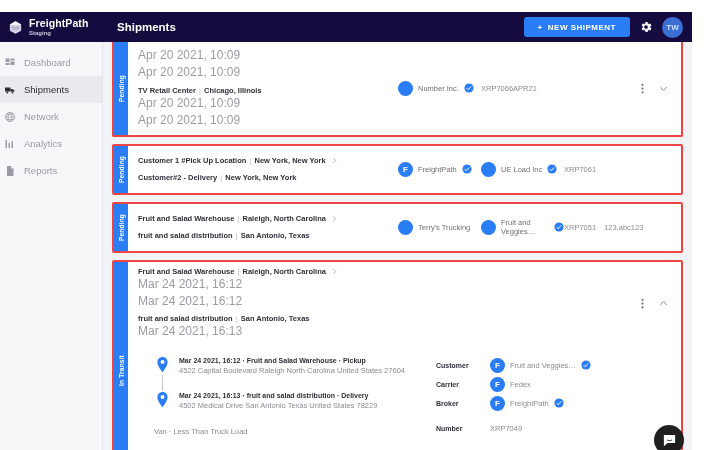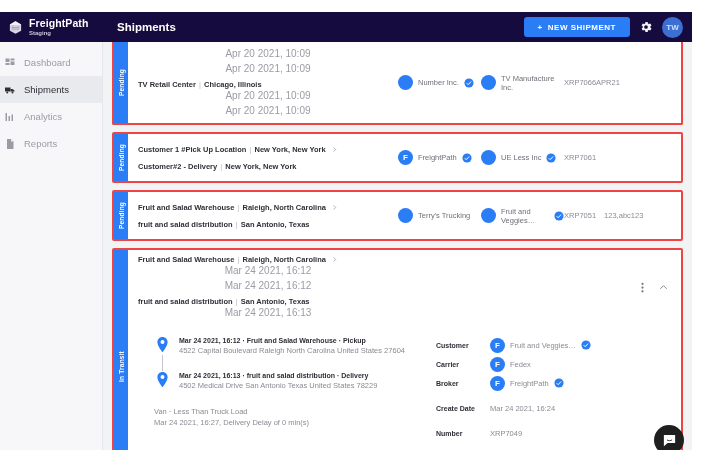--- a/index.html
+++ b/index.html
@@ -67,21 +67,21 @@
     color: #fff; font-size: 6.5px; font-weight: bold; letter-spacing: .2px;
   }
   .card-body { flex: 1; min-width: 0; }
   .row-main { display: flex; align-items: center; min-height: 47px; padding: 5px 0; }
 
   .loc-col { width: 270px; flex: 0 0 270px; padding-left: 10px; }
   .loc-head { display: flex; align-items: center; gap: 5px; }
   .loc-name { font-size: 7.5px; font-weight: bold; color: #2e2e38; white-space: nowrap; }
   .loc-name .sep { color: #b9bac2; font-weight: normal; margin: 0 1px; }
   .chev-right { width: 7px; height: 7px; flex: 0 0 7px; }
-  .loc-time { font-size: 10px; color: #9b9ba5; line-height: 1.45; white-space: nowrap; text-align: center; }
+  .loc-time { font-size: 12px; color: #9b9ba5; line-height: 1.45; white-space: nowrap; }
   .loc-block + .loc-block { margin-top: 4px; }
 
   .party { width: 83px; flex: 0 0 83px; display: flex; align-items: center; gap: 5px; }
   .pdot { width: 15px; height: 15px; border-radius: 50%; background: #2a7df4; flex: 0 0 15px;
           display: flex; align-items: center; justify-content: center; color: #fff; font-size: 8px; font-weight: bold; }
   .pname { font-size: 7.5px; color: #6f7079; line-height: 1.2; }
   .verified { width: 10px; height: 10px; flex: 0 0 10px; }
 
   .num-col { width: 120px; flex: 0 0 120px; display: flex; gap: 8px; font-size: 7.5px; color: #8a8b94; }
   .actions { margin-left: auto; display: flex; align-items: center; gap: 14px; padding-right: 12px; }
@@ -159,20 +159,28 @@
         <svg class="nav-ico" viewBox="0 0 24 24">
           <path fill="#2e2e38" d="M2 7h11v8H2z"></path>
             <path fill="#2e2e38" d="M13 10h4l4 3v2h-8z"></path>
           <circle cx="6.5" cy="17" r="2" fill="#2e2e38"></circle>
             <circle cx="17" cy="17" r="2" fill="#2e2e38"></circle>
         </svg>
         <span>Shipments</span>
       </div>
       <div class="nav-item">
         <svg class="nav-ico" viewBox="0 0 24 24">
+          <circle cx="12" cy="12" r="9" fill="none" stroke="#9b9ba5" stroke-width="1.8"></circle>
+          <ellipse cx="12" cy="12" rx="4" ry="9" fill="none" stroke="#9b9ba5" stroke-width="1.5"></ellipse>
+          <path d="M3 12h18M4.5 7h15M4.5 17h15" stroke="#9b9ba5" stroke-width="1.5"></path>
+        </svg>
+        <span>Network</span>
+      </div>
+      <div class="nav-item">
+        <svg class="nav-ico" viewBox="0 0 24 24">
           <rect x="3" y="4" width="3" height="16" fill="#9b9ba5"></rect>
           <rect x="9" y="10" width="3" height="10" fill="#9b9ba5"></rect>
           <rect x="15" y="7" width="3" height="13" fill="#9b9ba5"></rect>
         </svg>
         <span>Analytics</span>
       </div>
       <div class="nav-item">
         <svg class="nav-ico" viewBox="0 0 24 24">
           <path fill="#9b9ba5" d="M6 2h8l5 5v15H6z"></path>
             <path fill="#f7f7f9" d="M14 2l5 5h-5z"></path>
@@ -204,24 +212,20 @@
                 </div>
               </div>
               <div class="party">
                 <div class="pdot"></div>
                 <div class="pname">Number Inc.</div>
                 <svg class="verified" viewBox="0 0 24 24">
                   <circle cx="12" cy="12" r="11" fill="#2a7df4"></circle>
                     <path d="M6.5 12.5l3.5 3.5 7-7.5" stroke="#fff" stroke-width="2.4" fill="none"></path>
                 </svg>
               </div>
-              <div class="party">
-                <div class="pdot"></div>
-                <div class="pname">TV Manufacture Inc.</div>
-              </div>
               <div class="num-col">
                 <span>XRP7066APR21</span>
                 <span></span>
               </div>
               <div class="actions">
                 <svg class="kebab" viewBox="0 0 4 16">
                   <circle cx="2" cy="3" r="1.5" fill="#74757e"></circle>
                     <circle cx="2" cy="8" r="1.5" fill="#74757e"></circle>
                     <circle cx="2" cy="13" r="1.5" fill="#74757e"></circle>
                 </svg>
@@ -255,21 +259,21 @@
               <div class="party">
                 <div class="pdot">F</div>
                 <div class="pname">FreightPath</div>
                 <svg class="verified" viewBox="0 0 24 24">
                   <circle cx="12" cy="12" r="11" fill="#2a7df4"></circle>
                     <path d="M6.5 12.5l3.5 3.5 7-7.5" stroke="#fff" stroke-width="2.4" fill="none"></path>
                 </svg>
               </div>
               <div class="party">
                 <div class="pdot"></div>
-                <div class="pname">UE Less Inc</div>
+                <div class="pname">UE Load Inc</div>
                 <svg class="verified" viewBox="0 0 24 24">
                   <circle cx="12" cy="12" r="11" fill="#2a7df4"></circle>
                     <path d="M6.5 12.5l3.5 3.5 7-7.5" stroke="#fff" stroke-width="2.4" fill="none"></path>
                 </svg>
               </div>
               <div class="num-col">
                 <span>XRP7061</span>
                 <span></span>
               </div>
               <div class="actions">
@@ -389,21 +393,20 @@
                     <path fill="#2a7df4" d="M12 1.5c-4 0-7.2 3.2-7.2 7.2 0 5.4 7.2 14 7.2 14s7.2-8.6 7.2-14c0-4-3.2-7.2-7.2-7.2z"></path>
                     <circle cx="12" cy="8.6" r="2.8" fill="#fff"></circle>
                   </svg>
                   <div class="stop-txt">
                     <div class="stop-head">Mar 24 2021, 16:13 · fruit and salad distribution · Delivery</div>
                     <div class="stop-addr">4502 Medical Drive San Antonio Texas United States 78229</div>
                   </div>
                 </div>
                 <div class="trip-meta">
                   <div>Van · Less Than Truck Load</div>
-                  <div>Mar 24 2021, 16:27, Delivery Delay of 0 min(s)</div>
                 </div>
               </div>
 
               <div class="detail-right">
                 <div class="meta-row">
                   <div class="meta-label">Customer</div>
                   <div class="meta-val">
                     <div class="pdot">F</div>
                     <span>Fruit and Veggies…</span>
                     <svg class="verified" viewBox="0 0 24 24">
@@ -424,24 +427,20 @@
                   <div class="meta-val">
                     <div class="pdot">F</div>
                     <span>FreightPath</span>
                     <svg class="verified" viewBox="0 0 24 24">
                       <circle cx="12" cy="12" r="11" fill="#2a7df4"></circle>
                         <path d="M6.5 12.5l3.5 3.5 7-7.5" stroke="#fff" stroke-width="2.4" fill="none"></path>
                     </svg>
                   </div>
                 </div>
                 <div class="meta-row" style="margin-top:6px">
-                  <div class="meta-label">Create Date</div>
-                  <div class="meta-val">Mar 24 2021, 16:24</div>
-                </div>
-                <div class="meta-row" style="margin-top:6px">
                   <div class="meta-label">Number</div>
                   <div class="meta-val">XRP7049</div>
                 </div>
                 <div class="meta-row" style="margin-top:6px">
                   <div class="meta-label">Reference</div>
                   <div class="meta-val"></div>
                 </div>
               </div>
             </div>
           </div>

